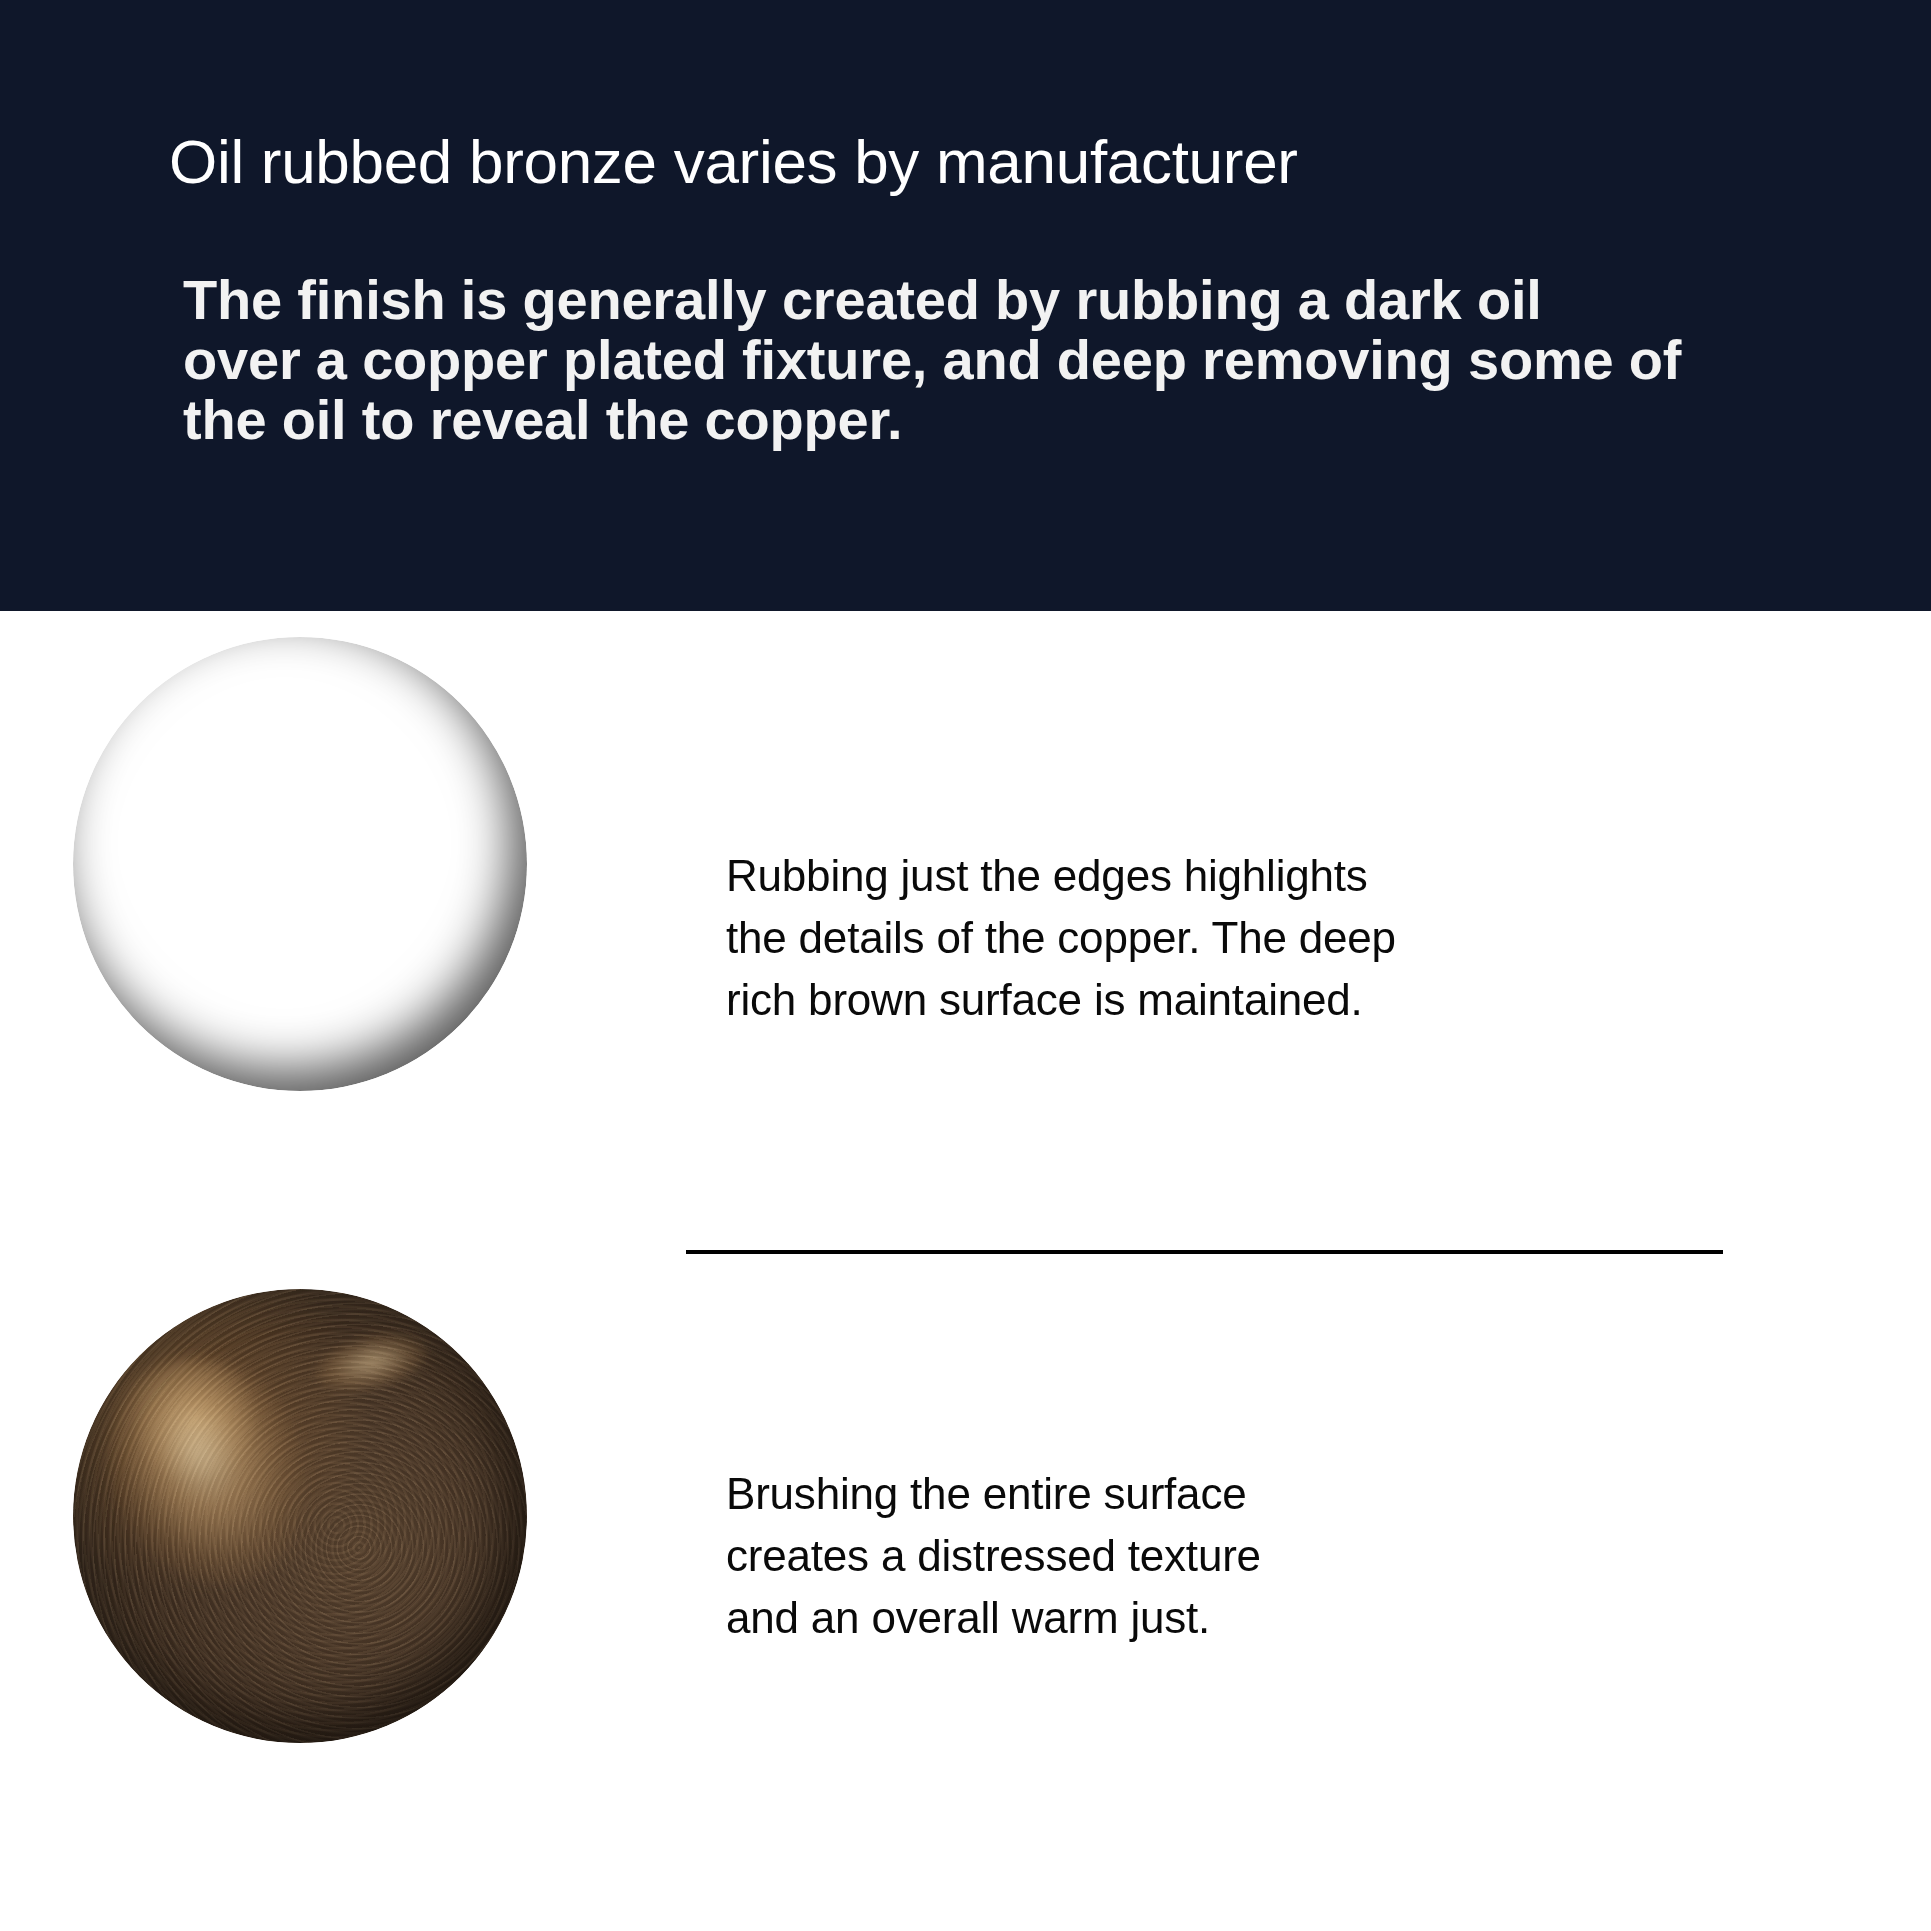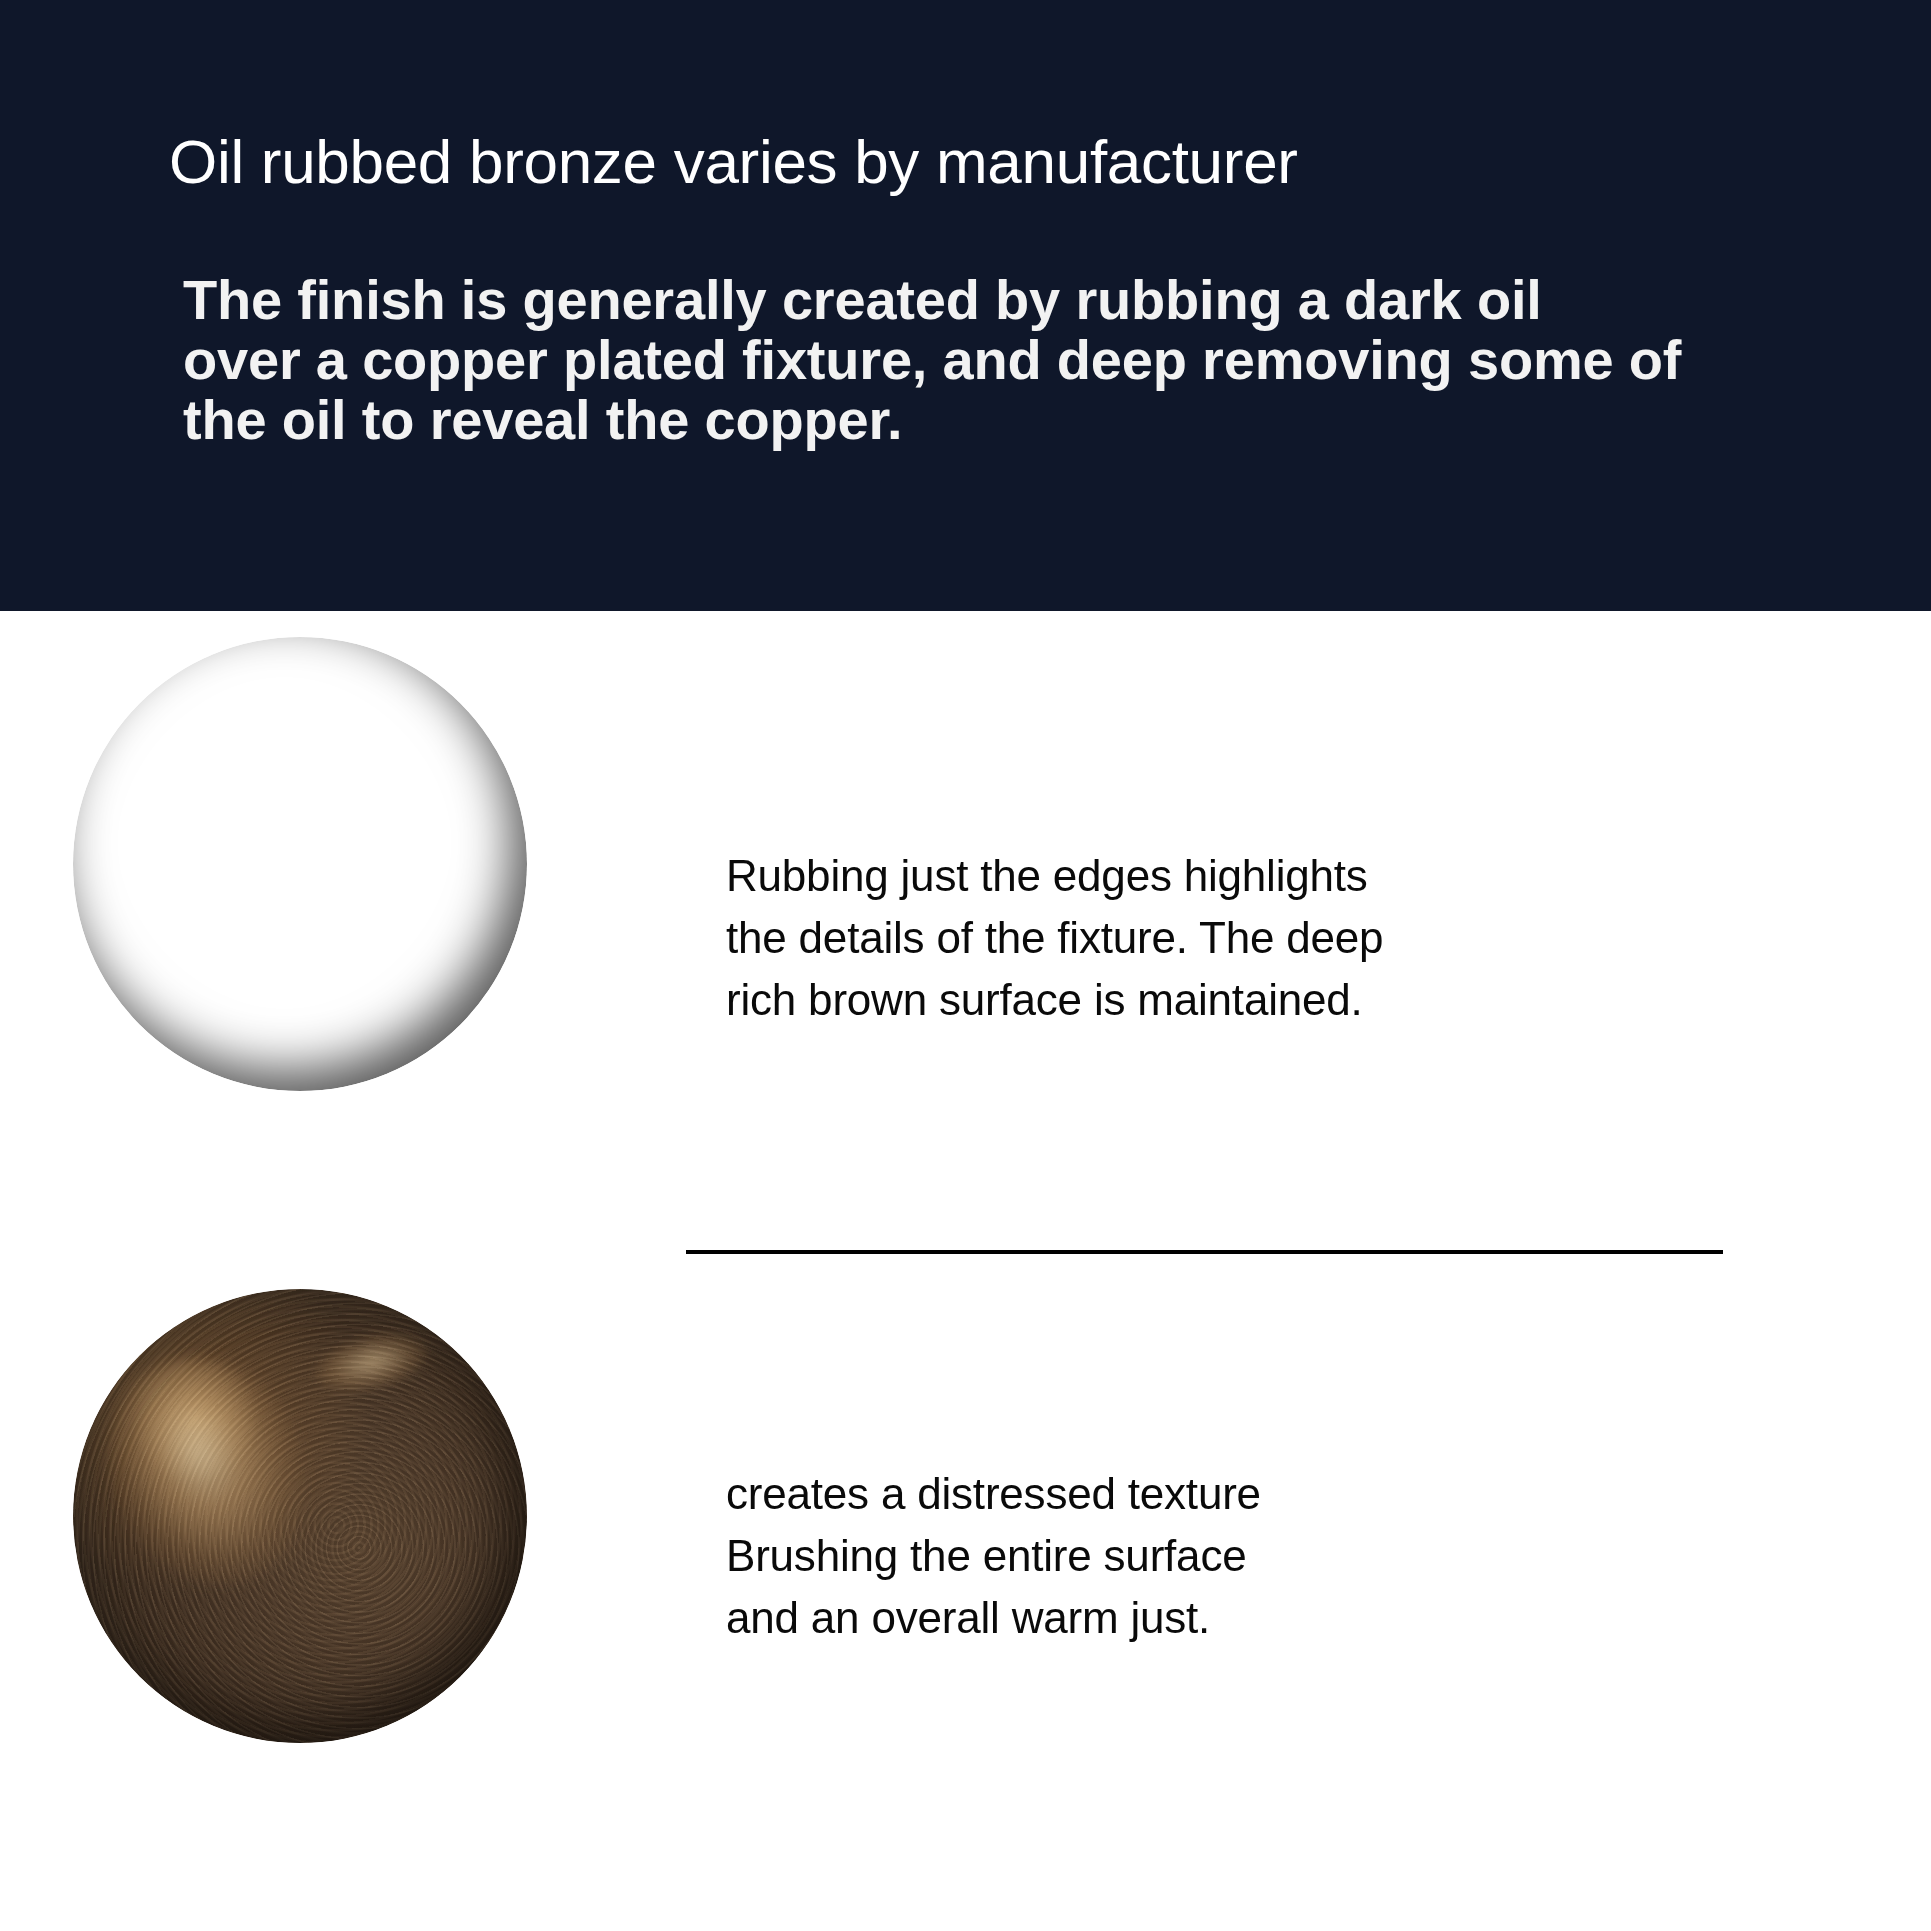--- a/index.html
+++ b/index.html
@@ -305,40 +305,40 @@
         <div class="band arc-a"></div>
         <div class="band arc-b"></div>
         <div class="band arc-c"></div>
         <div class="sheen"></div>
         <div class="rim"></div>
       </div>
     </div>
 
     <div class="swatch-caption caption-one">
       <span class="capline">Rubbing just the edges highlights</span>
-      <span class="capline">the details of the fixture. The deep</span>
+      <span class="capline">the details of the copper. The deep</span>
       <span class="capline">rich brown surface is maintained.</span>
     </div>
 
     <div class="divider"></div>
   </div>
 
   <div class="swatch-row row-two">
 
     <div class="swatch-circle circle-two">
       <div class="orb-brushed">
         <div class="swirl"></div>
         <div class="swirl2"></div>
         <div class="hotspot"></div>
         <div class="hotspot2"></div>
         <div class="rim"></div>
       </div>
     </div>
 
     <div class="swatch-caption caption-two">
+      <span class="capline">Brushing the entire surface</span>
       <span class="capline">creates a distressed texture</span>
-      <span class="capline">Brushing the entire surface</span>
       <span class="capline">and an overall warm just.</span>
     </div>
   </div>
 
 </div>
 
 
 </body></html>

